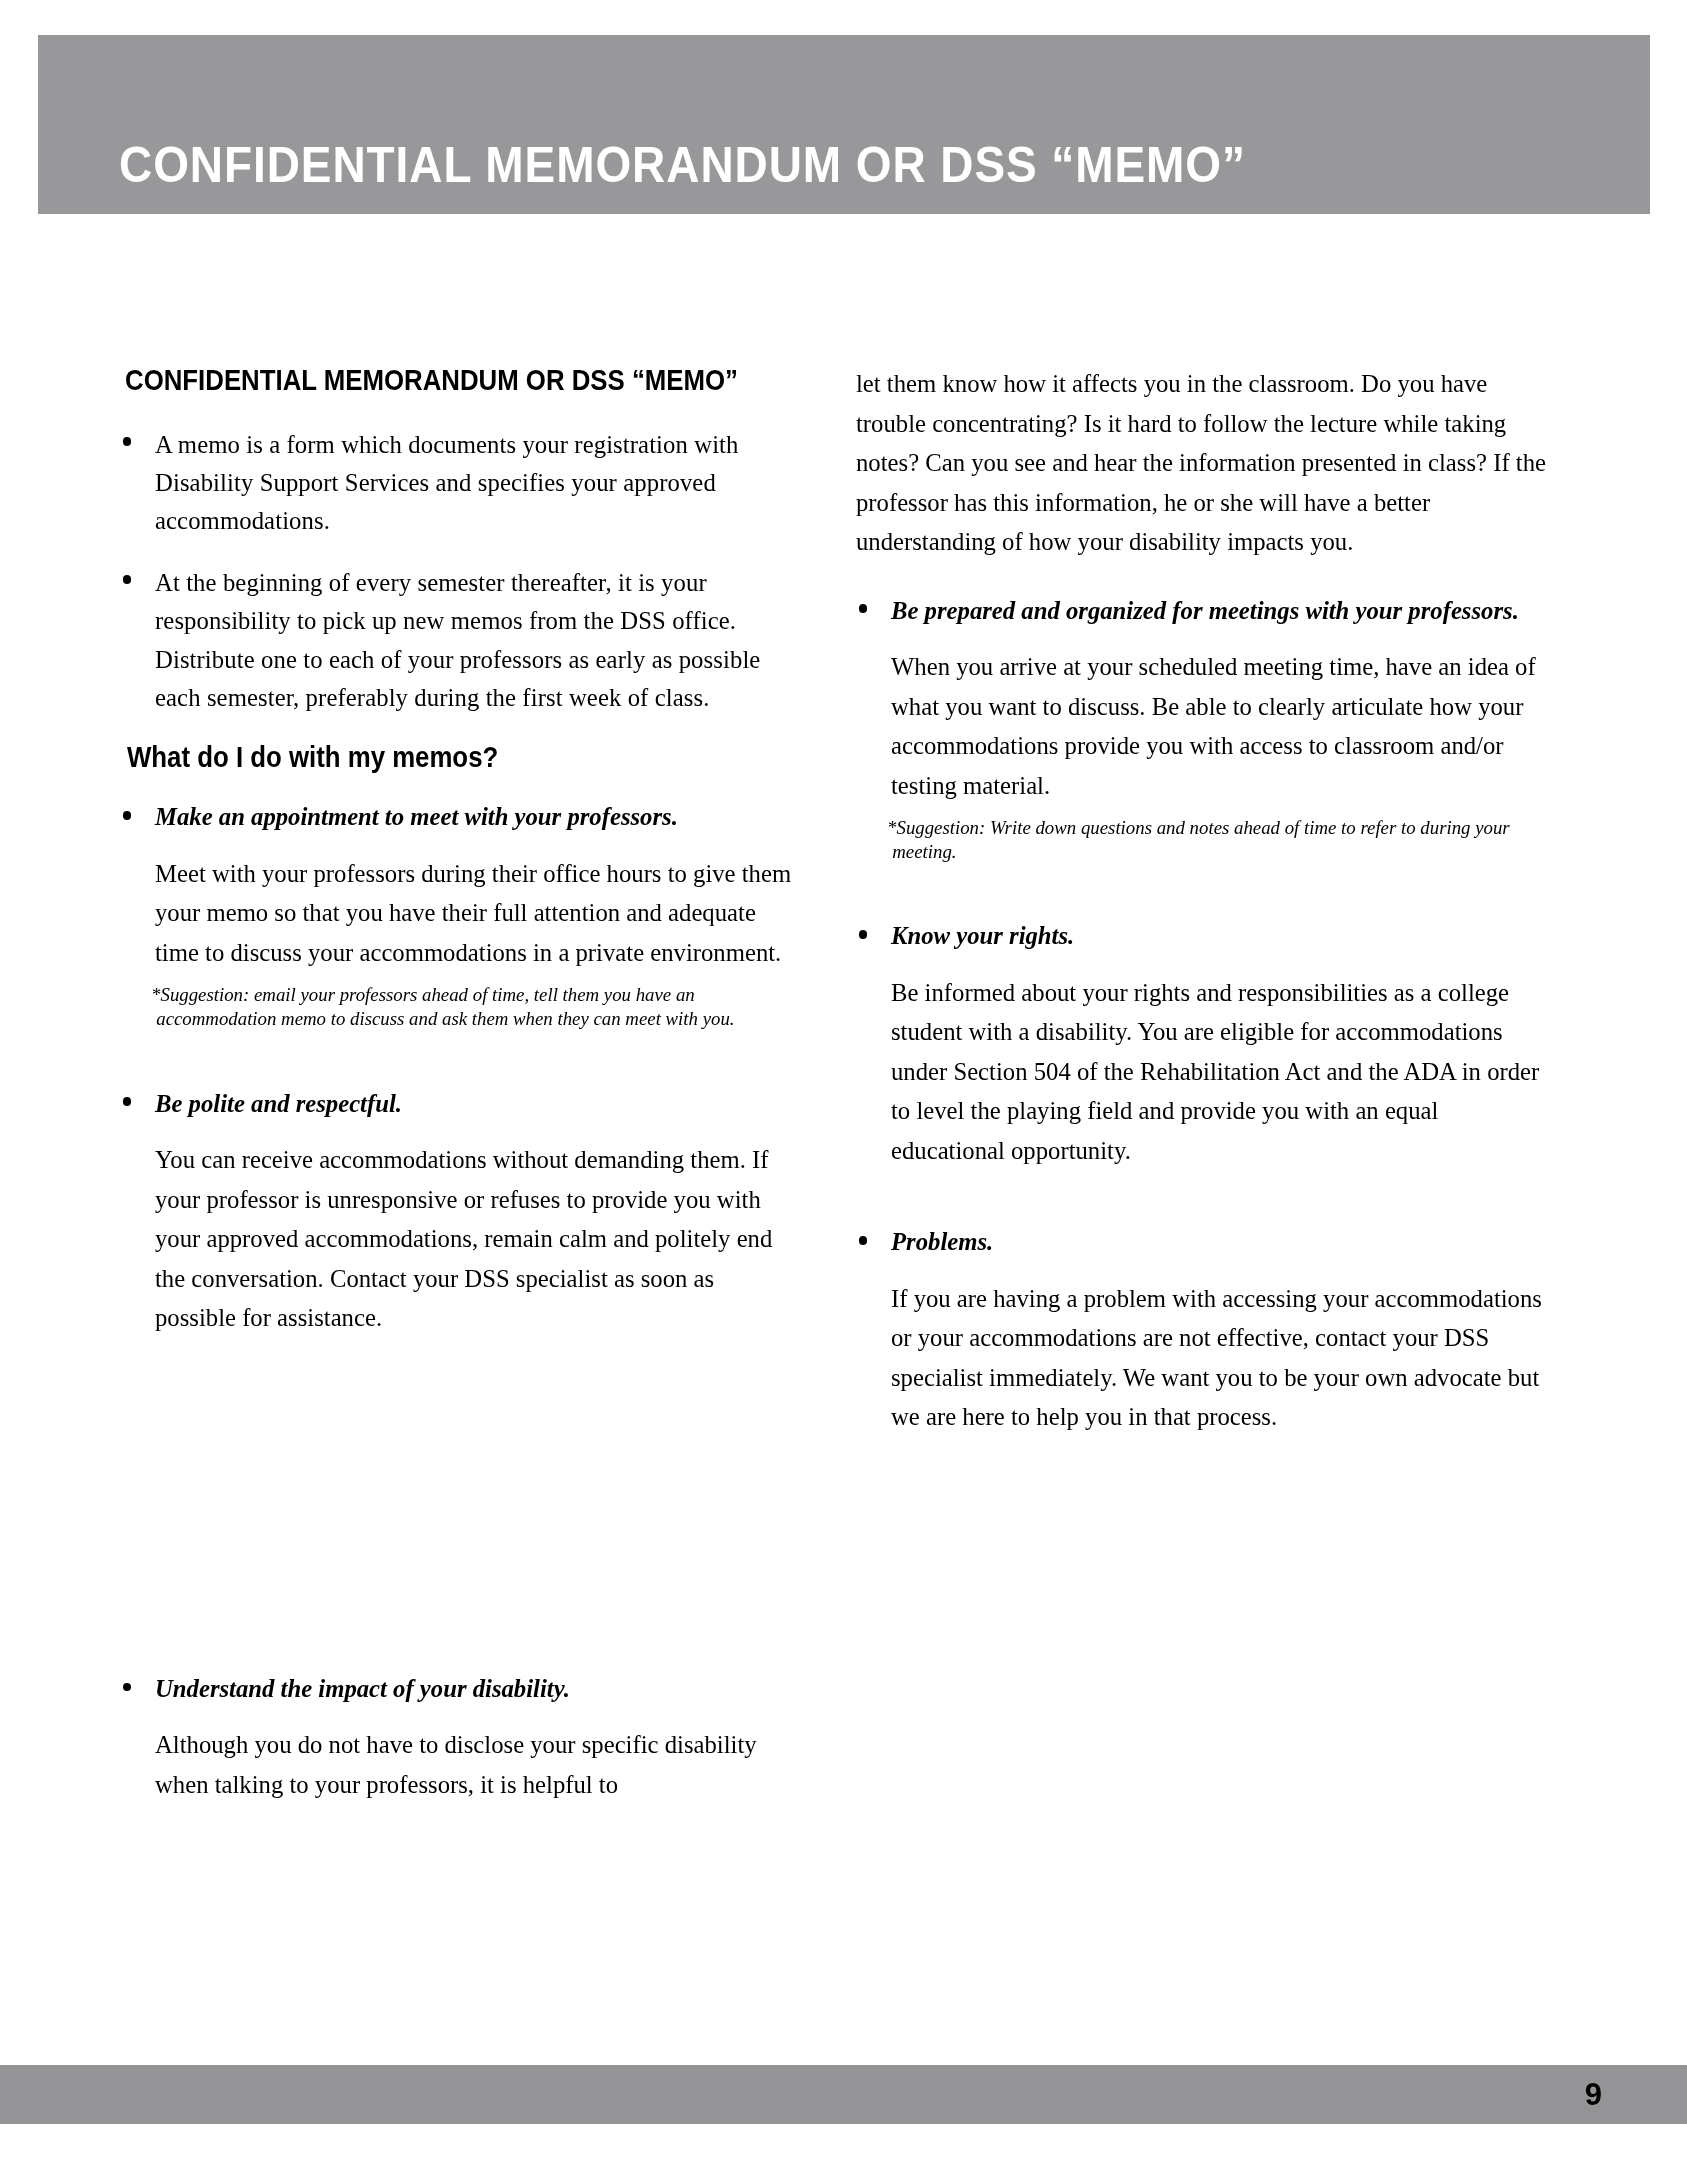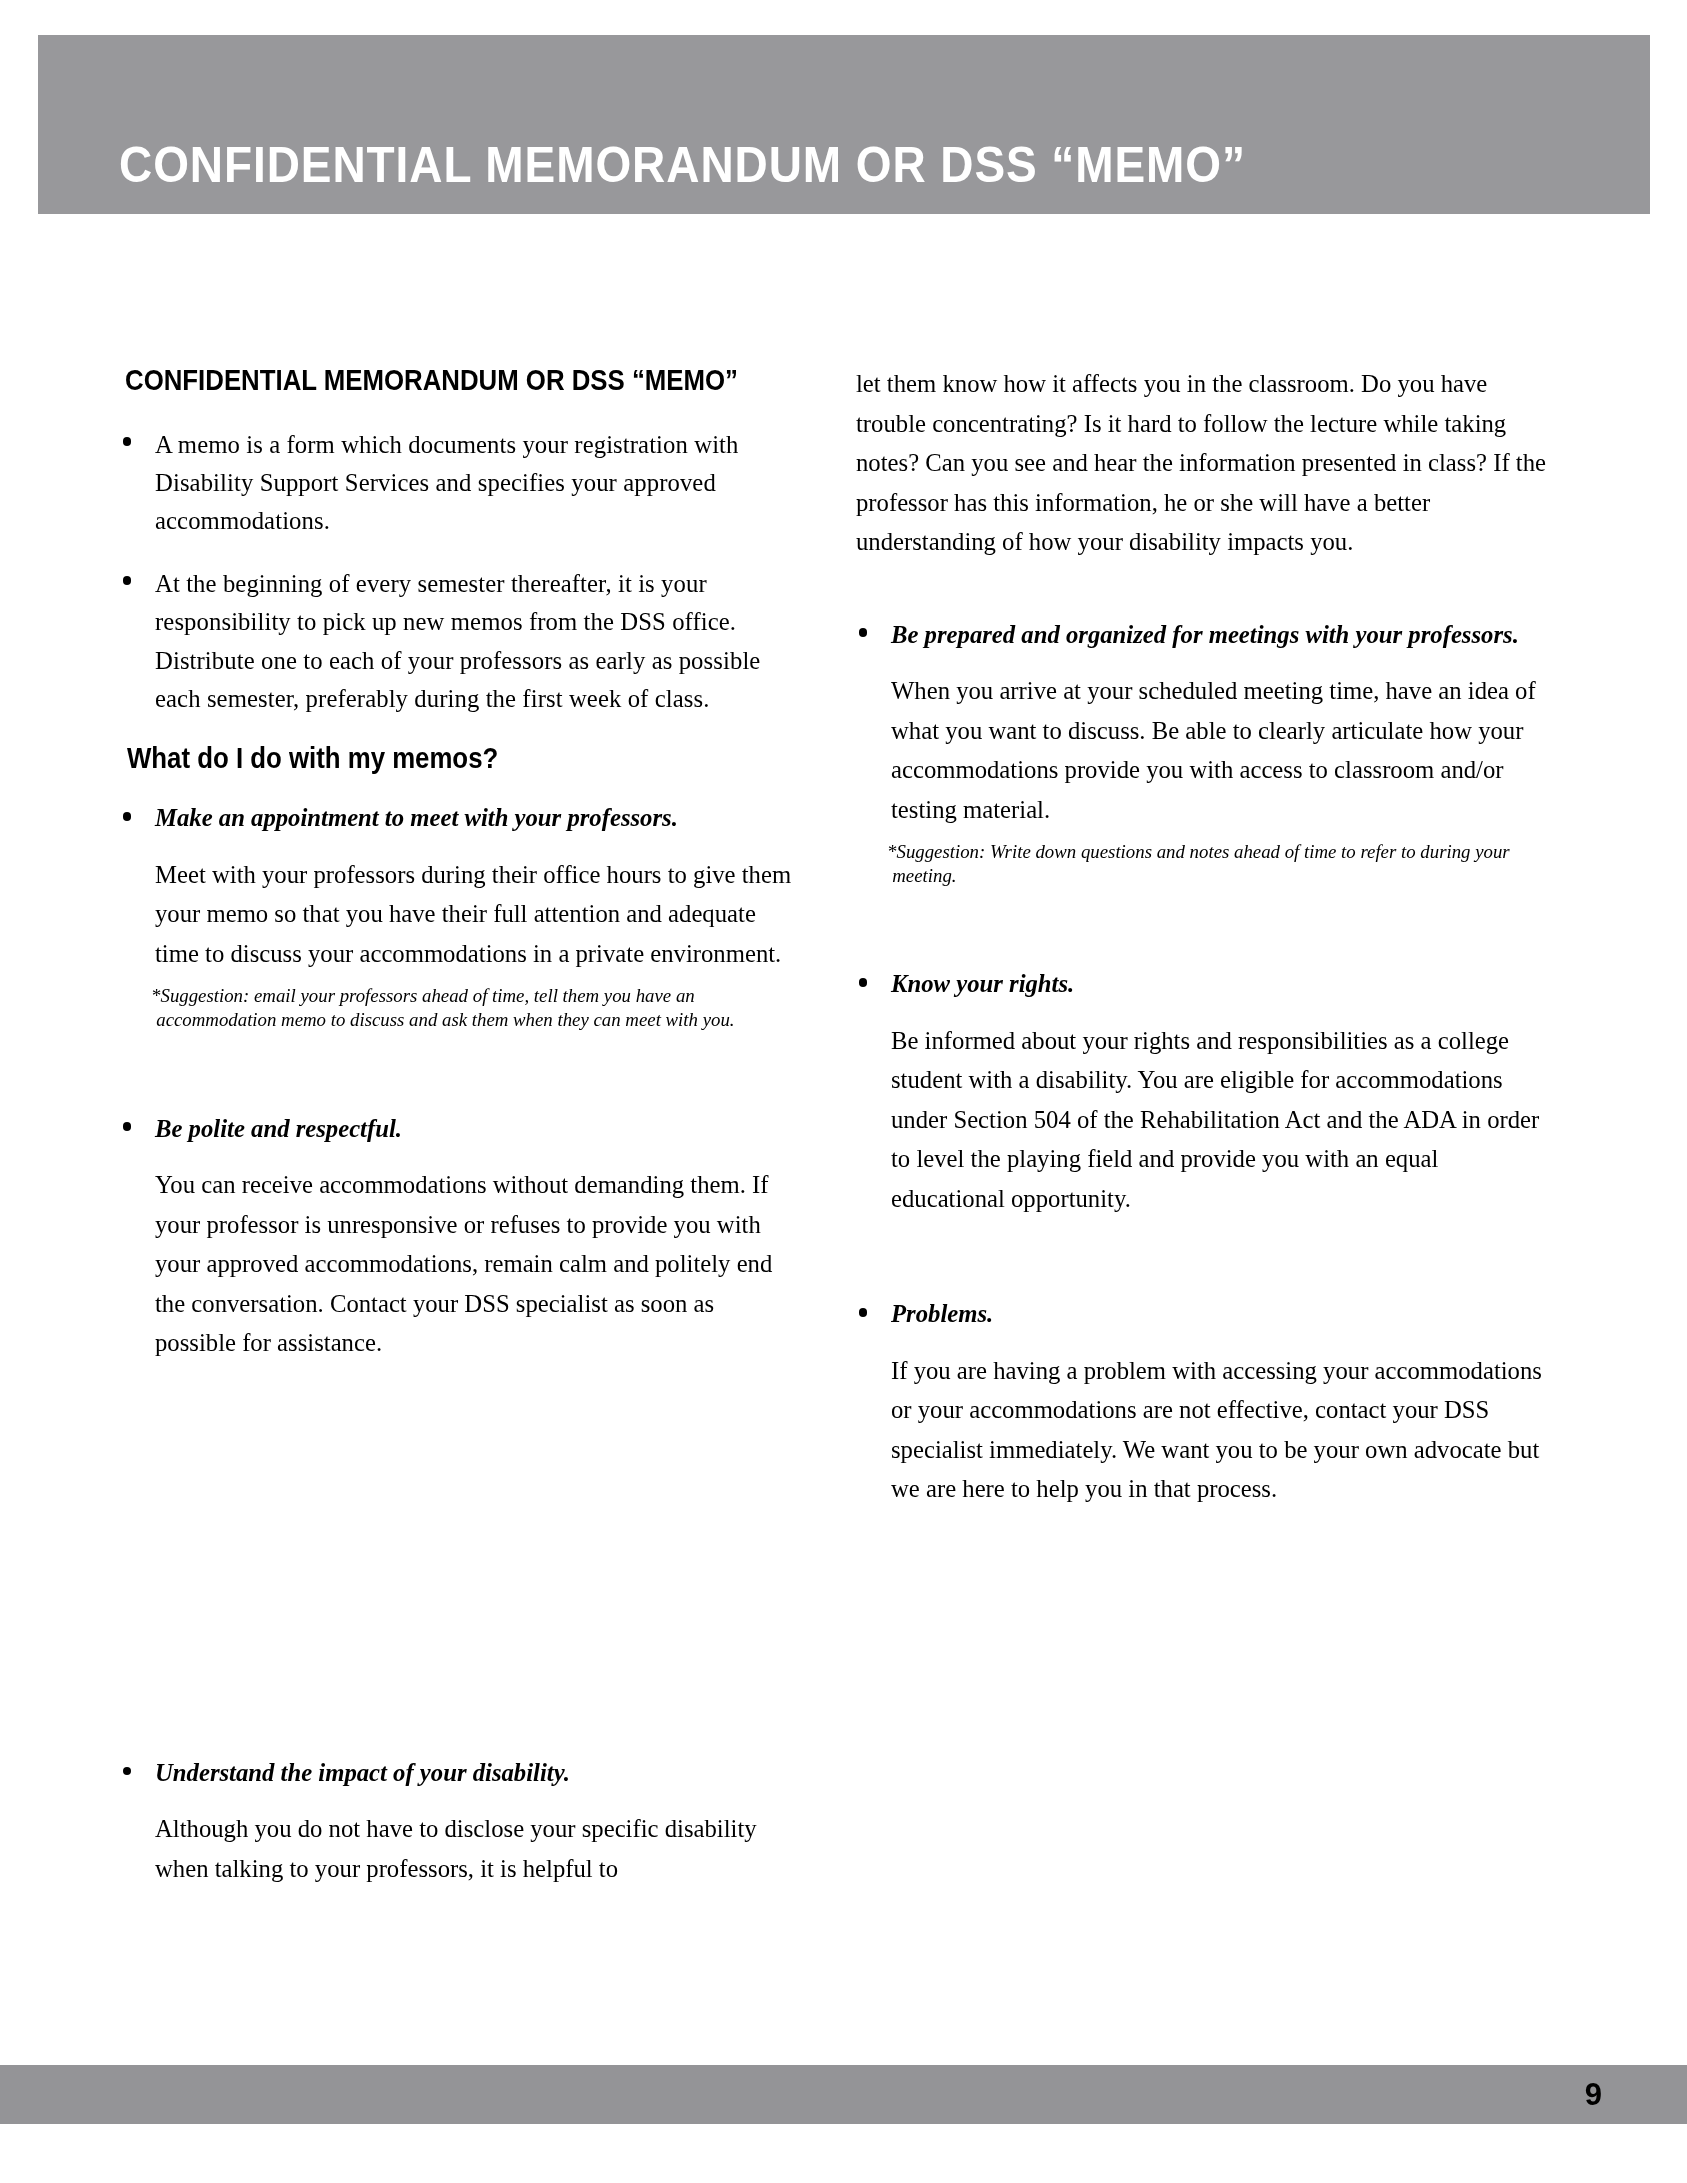--- a/index.html
+++ b/index.html
@@ -72,21 +72,20 @@
     margin-top: 23px;
     margin-bottom: 27px;
     margin-left: 6.7px;
   }
 
   
   .bullet {
     position: relative;
     padding-left: 35px;
     margin-bottom: 23px;
-    margin-top: 24px;
   }
   .bullet > .dot {
     position: absolute;
     left: 2.7px;
     top: 11.5px;
     width: 8.8px;
     height: 8.8px;
     border-radius: 50%;
     background: #000000;
   }
@@ -122,21 +121,21 @@
     transform: scaleX(0.96);
     transform-origin: left top;
   }
 
   .spacer-lg { height: 31px; }
 
   
   #left-bottom-group {
     position: absolute;
     left: 120px;
-    top: 1731px;
+    top: 1671px;
     width: 715px;
   }
 
   
   #footer-bar {
     position: absolute;
     left: 0;
     top: 2065px;
     width: 1687px;
     height: 59px;

